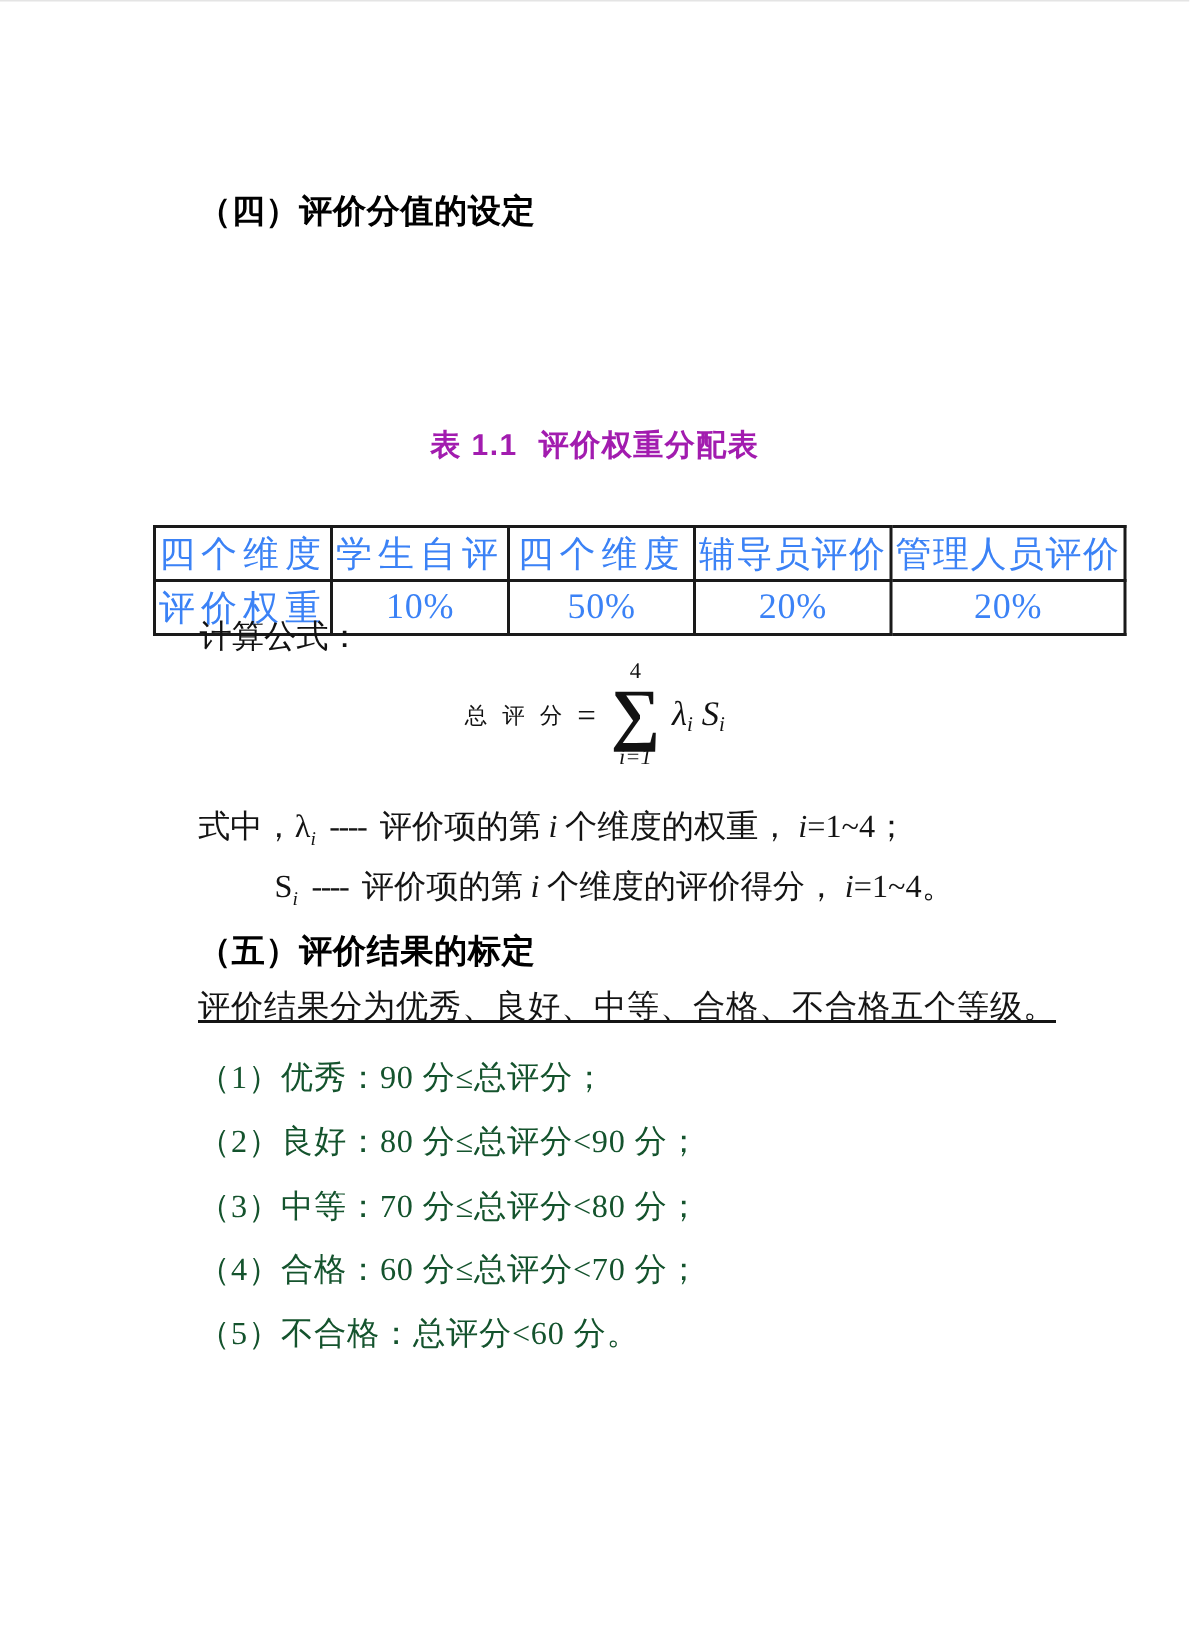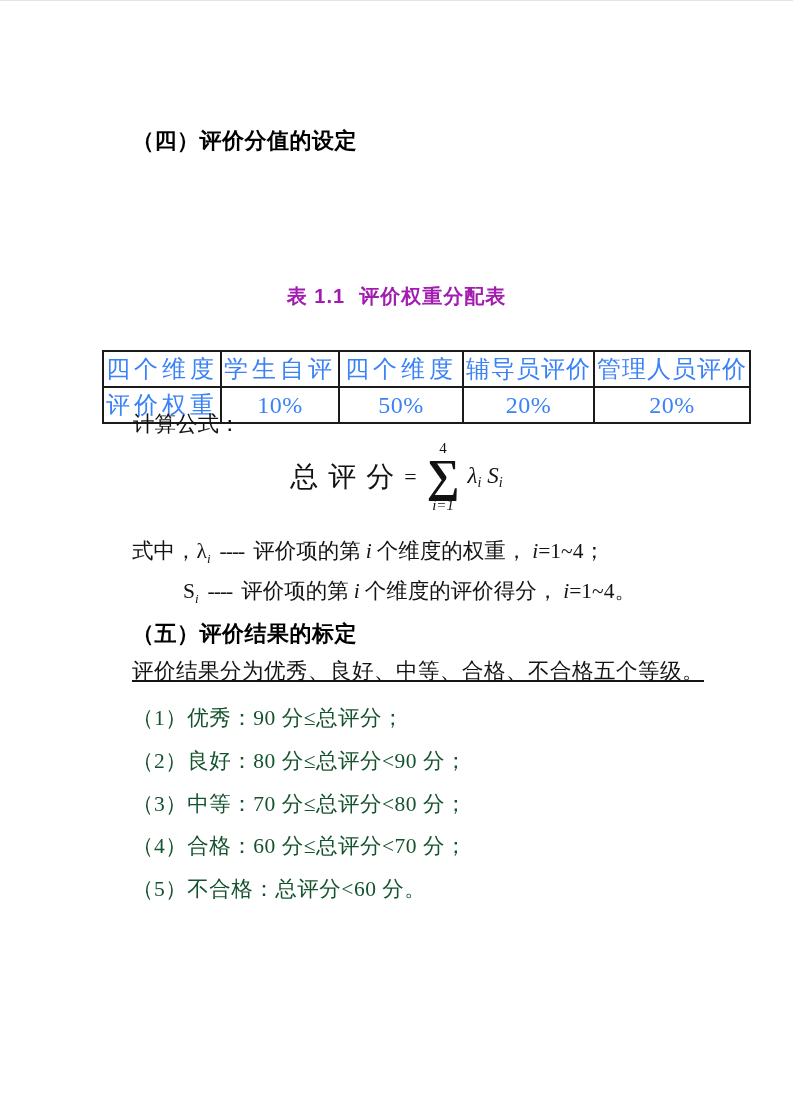--- a/index.html
+++ b/index.html
@@ -38,21 +38,21 @@
   .cjk-cell { letter-spacing:4px; }
   .cjk-tight { letter-spacing:1px; }
   .pct { letter-spacing:0.5px; }
 
   .calc-label { position:absolute; left:133px; top:409px; font-size:21.5px; line-height:28px; }
 
   .formula-row {
     position:absolute; left:0; top:436px; width:100%; height:80px;
     display:flex; justify-content:center; align-items:center;
   }
-  .f-lhs { font-size:28px; letter-spacing:10px; }
+  .f-lhs { font-size:15px; letter-spacing:10px; }
   .f-eq { font-size:22px; margin-right:10px; }
   .f-sum { display:inline-flex; flex-direction:column; align-items:center; line-height:1; }
   .f-sum-top { font-size:15px; margin-bottom:1px; }
   .f-sum-sigma { font-size:46px; line-height:0.82; font-weight:600; }
   .f-sum-bottom { font-size:15px; font-style:italic; margin-top:3px; }
   .f-rhs { font-size:23px; font-style:italic; margin-left:8px; }
   .f-sub { font-size:14px; font-style:italic; vertical-align:-4px; }
   .f-s { margin-left:6px; }
 
   .where-line { position:absolute; font-size:21.5px; line-height:28px; color:#141414; }

